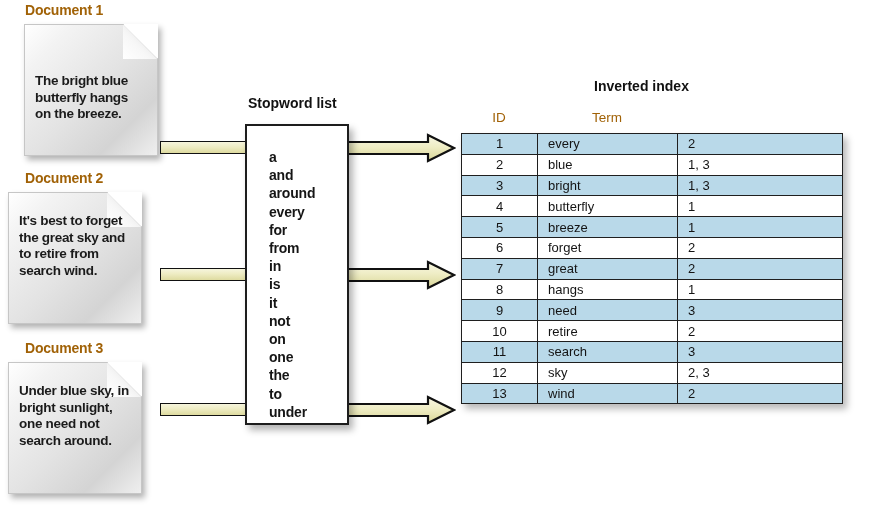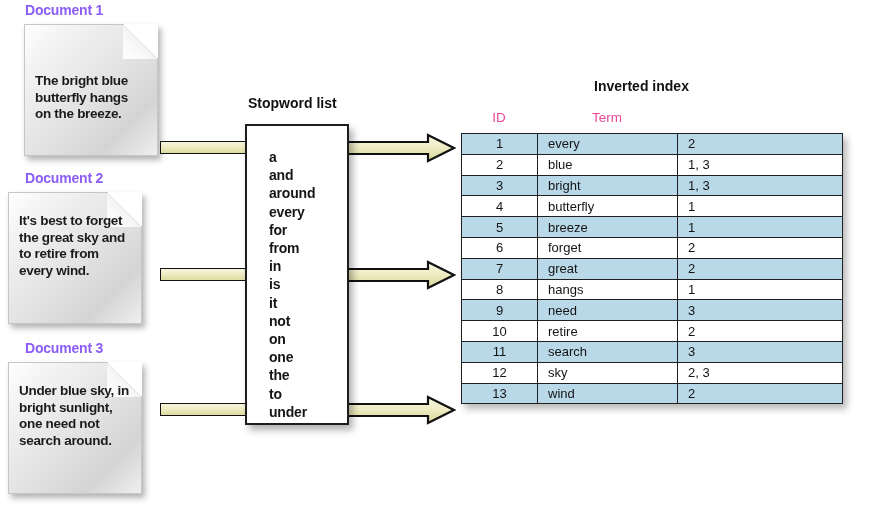--- a/index.html
+++ b/index.html
@@ -14,21 +14,21 @@
     overflow: hidden;
     font-family: "Liberation Sans", sans-serif;
     color: #111111;
   }
 
   
   .doc-title {
     position: absolute;
     font-size: 14px;
     font-weight: bold;
-    color: #8b5cf6;
+    color: #a16207;
     letter-spacing: -0.2px;
     white-space: nowrap;
   }
   .doc-card {
     position: absolute;
     width: 134px;
     background:
       linear-gradient(135deg, #ffffff 0%, #f3f3f3 18%, #e3e3e3 52%, #d4d4d4 78%, #efefef 100%);
     border: 1px solid #c6c6c6;
     box-shadow: 3px 4px 6px rgba(0,0,0,0.30);
@@ -115,21 +115,21 @@
   .index-title {
     position: absolute;
     font-size: 14px;
     font-weight: bold;
     white-space: nowrap;
     text-align: center;
   }
   .col-head {
     position: absolute;
     font-size: 13.5px;
-    color: #ec4899;
+    color: #a16207;
     white-space: nowrap;
     text-align: center;
   }
   .index-table {
     position: absolute;
     border-collapse: collapse;
     box-shadow: 4px 5px 7px rgba(0,0,0,0.28);
     background: #ffffff;
     table-layout: fixed;
   }
@@ -156,21 +156,21 @@
 </head>
 <body>
 
 <div class="doc-title" style="left:25px; top:2px;">Document 1</div>
 <div class="doc-card" style="left:8px; top:24px; height:132px;margin-left:16px;">
   <div class="doc-text" style="padding-top:48px;">The bright blue butterfly hangs on the breeze.</div>
 </div>
 
 <div class="doc-title" style="left:25px; top:170px;">Document 2</div>
 <div class="doc-card" style="left:8px; top:192px; height:132px;">
-  <div class="doc-text" style="padding-top:20px;">It's best to forget the great sky and to retire from every wind.</div>
+  <div class="doc-text" style="padding-top:20px;">It's best to forget the great sky and to retire from search wind.</div>
 </div>
 
 <div class="doc-title" style="left:25px; top:340px;">Document 3</div>
 <div class="doc-card" style="left:8px; top:362px; height:132px;">
   <div class="doc-text" style="padding-top:20px;">Under blue sky, in bright sunlight, one need not search around.</div>
 </div>
 
 <div class="arrow-plain" style="left:160px; top:141px; width:92px;"></div>
 <div class="arrow-plain" style="left:160px; top:268px; width:92px;"></div>
 <div class="arrow-plain" style="left:160px; top:403px; width:92px;"></div>

